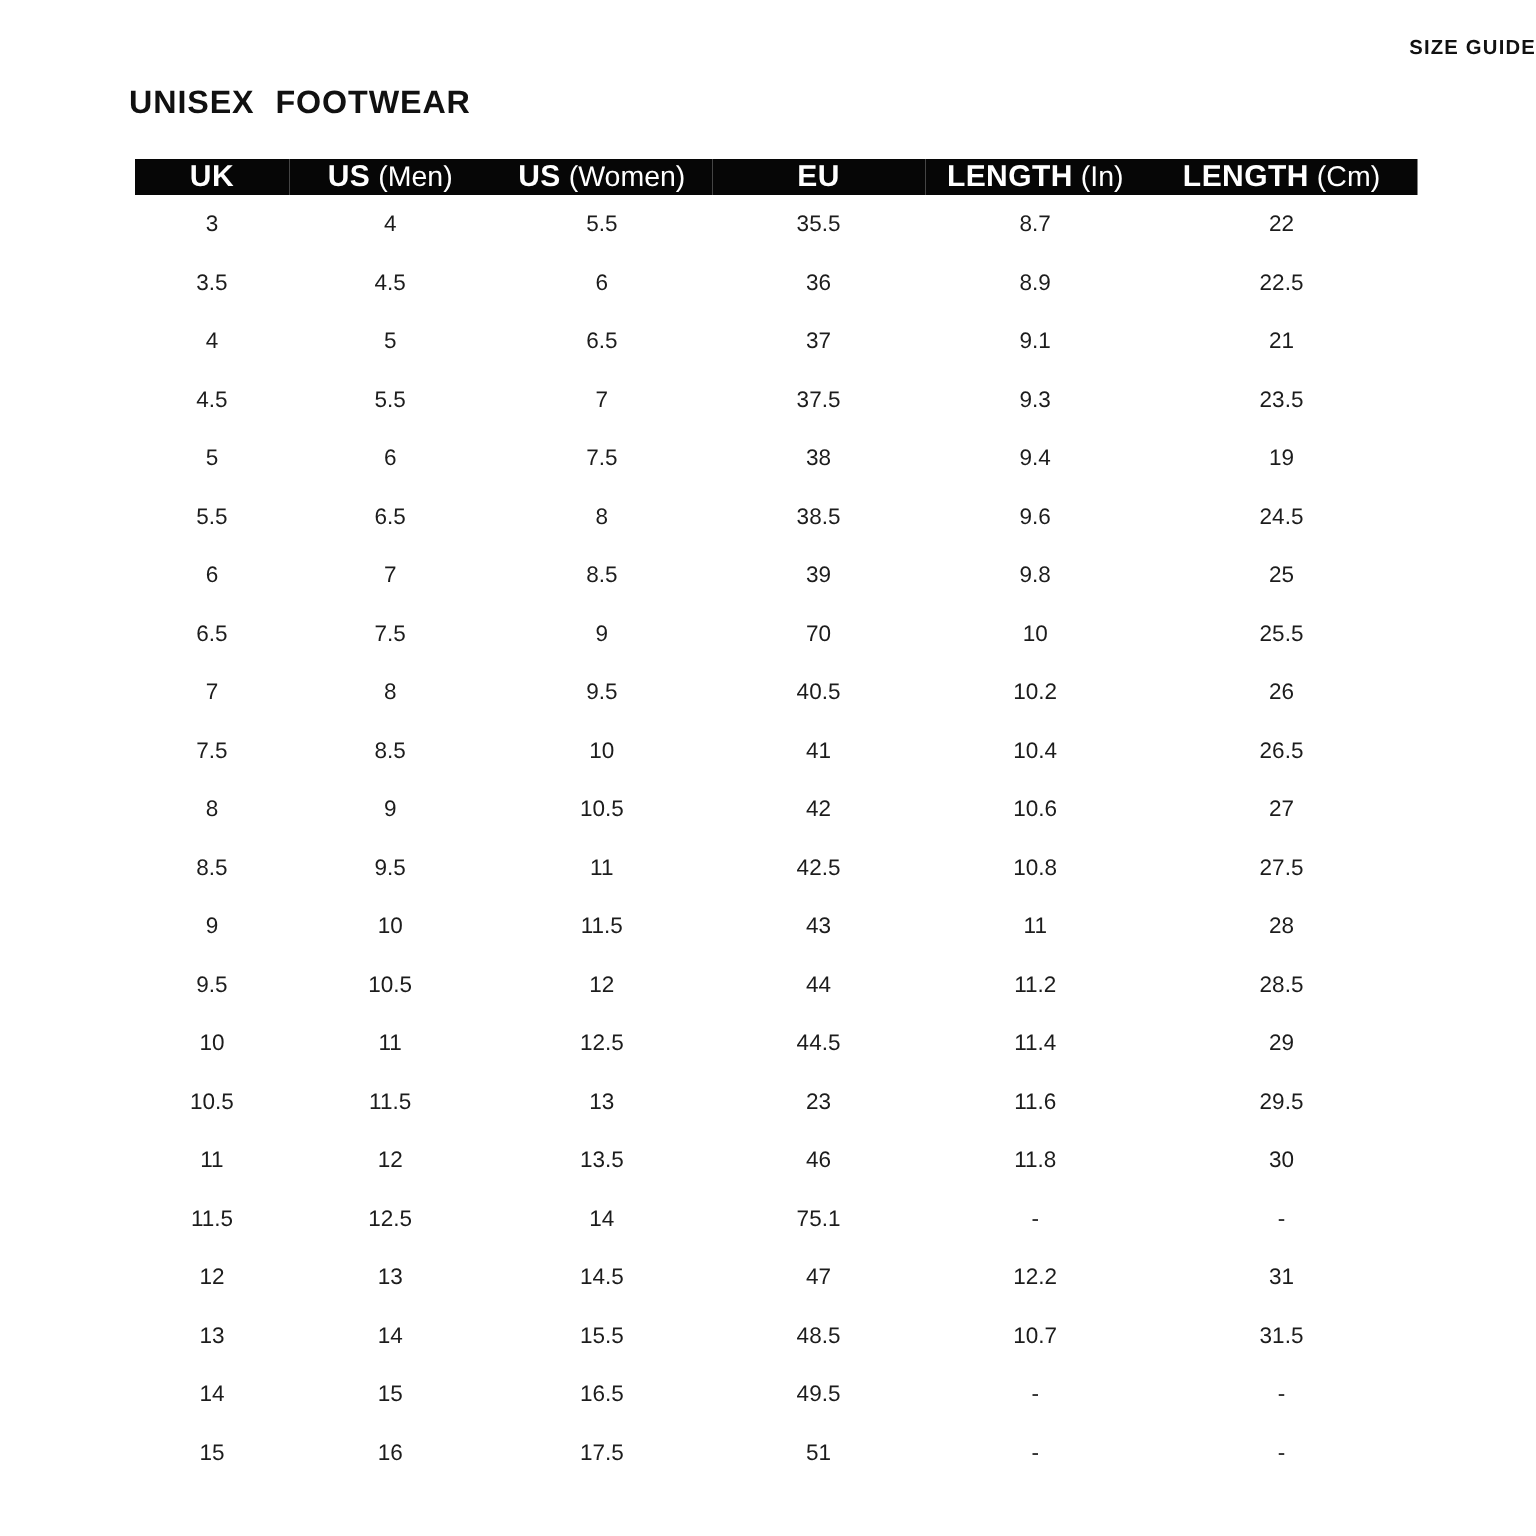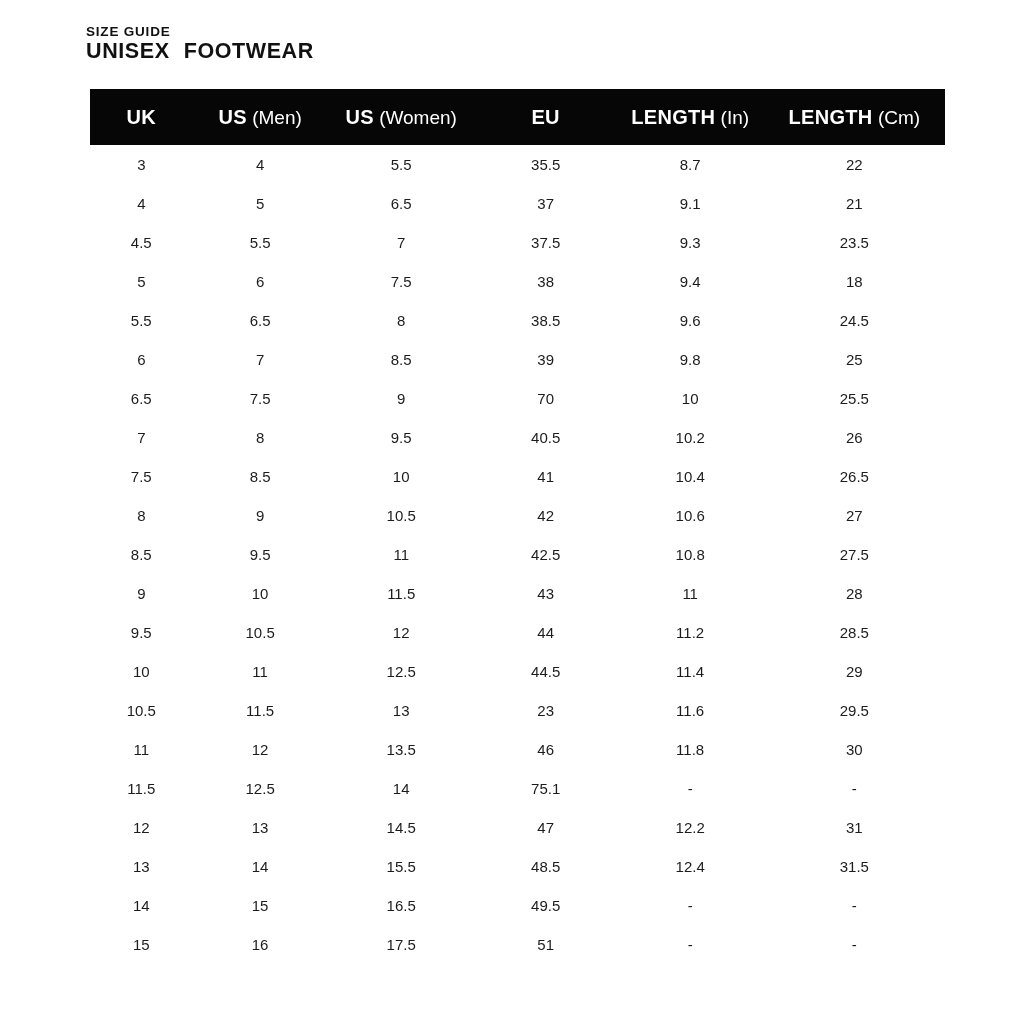--- a/index.html
+++ b/index.html
@@ -15,38 +15,40 @@
     overflow: hidden;
   }
   .header-block {
     padding-left: 86px;
   }
   .eyebrow {
     font-size: 13.5px;
     font-weight: 700;
     letter-spacing: 0.8px;
     color: #111111;
+    text-align: right;
   }
   .page-title {
+    margin-top: 17px;
     font-size: 21.5px;
     font-weight: 700;
     letter-spacing: 0.6px;
     color: #111111;
     display: flex;
     gap: 14px;
   }
   table.size-table {
     margin: 25px 0 0 90px;
     width: 855px;
     border-collapse: collapse;
     table-layout: fixed;
   }
   table.size-table thead tr {
     background: #060606;
-    height: 56px;
+    height: 24px;
   }
   table.size-table th {
     color: #ffffff;
     font-size: 19px;
     font-weight: 400;
     text-align: center;
     vertical-align: middle;
     white-space: nowrap;
     padding: 0;
   }
@@ -104,20 +106,28 @@
     <tbody>
         <tr>
           <td>3</td>
           <td>4</td>
           <td>5.5</td>
           <td>35.5</td>
           <td>8.7</td>
           <td>22</td>
         </tr>
         <tr>
+          <td>3.5</td>
+          <td>4.5</td>
+          <td>6</td>
+          <td>36</td>
+          <td>8.9</td>
+          <td>22.5</td>
+        </tr>
+        <tr>
           <td>4</td>
           <td>5</td>
           <td>6.5</td>
           <td>37</td>
           <td>9.1</td>
           <td>21</td>
         </tr>
         <tr>
           <td>4.5</td>
           <td>5.5</td>
@@ -125,21 +135,21 @@
           <td>37.5</td>
           <td>9.3</td>
           <td>23.5</td>
         </tr>
         <tr>
           <td>5</td>
           <td>6</td>
           <td>7.5</td>
           <td>38</td>
           <td>9.4</td>
-          <td>18</td>
+          <td>19</td>
         </tr>
         <tr>
           <td>5.5</td>
           <td>6.5</td>
           <td>8</td>
           <td>38.5</td>
           <td>9.6</td>
           <td>24.5</td>
         </tr>
         <tr>
@@ -244,21 +254,21 @@
           <td>14.5</td>
           <td>47</td>
           <td>12.2</td>
           <td>31</td>
         </tr>
         <tr>
           <td>13</td>
           <td>14</td>
           <td>15.5</td>
           <td>48.5</td>
-          <td>12.4</td>
+          <td>10.7</td>
           <td>31.5</td>
         </tr>
         <tr>
           <td>14</td>
           <td>15</td>
           <td>16.5</td>
           <td>49.5</td>
           <td>-</td>
           <td>-</td>
         </tr>

